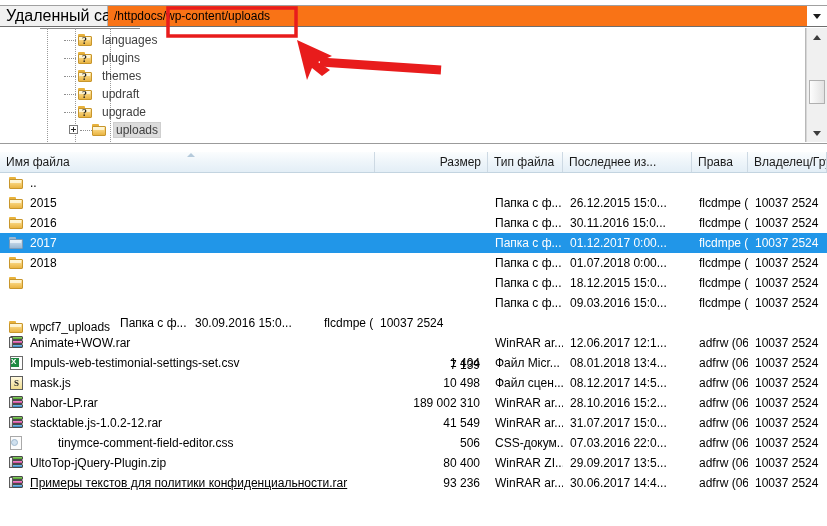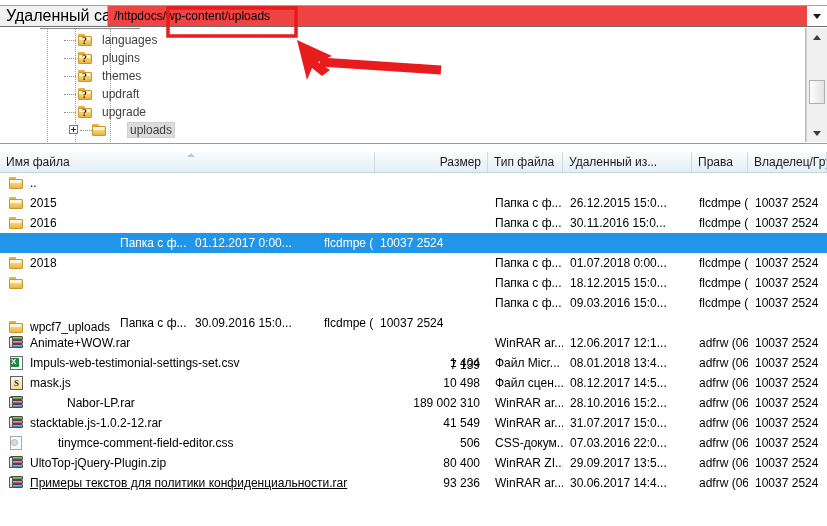--- a/index.html
+++ b/index.html
@@ -41,21 +41,21 @@
     display: flex;
     align-items: center;
     padding-left: 6px;
     box-sizing: border-box;
     font-size: 16px;
     color: #000;
     white-space: nowrap;
   }
   .pathbar-input {
     flex: 1;
-    background: #ef4444;
+    background: #f97316;
     display: flex;
     align-items: center;
     padding-left: 6px;
     box-sizing: border-box;
     font-size: 12px;
     white-space: nowrap;
     border: none;
     outline: none;
     font-family: "Liberation Sans", sans-serif;
     color: #000;
@@ -464,21 +464,21 @@
         <span class="tree-elbow" style="left:-14px; top:10px;"></span>
         <span class="ficon">
           <span class="tab"></span>
             <span class="body"></span>
             <span class="flap"></span>
           <span class="qmark">?</span>
         </span>
         <span class="tree-label">upgrade</span>
       </div>
 
-      <div class="tree-row selected" style="top:92px;left:78px;gap:14px;">
+      <div class="tree-row selected" style="top:92px;left:78px;">
         <span class="tree-plus" style="left:-9px; top:5px;"></span>
         <span class="tree-elbow" style="left:2px; top:10px;"></span>
         <span class="ficon" style="margin-left:14px;">
           <span class="tab"></span>
             <span class="body"></span>
             <span class="flap"></span>
         </span>
         <span class="tree-label">uploads</span>
       </div>
     </div>
@@ -500,21 +500,21 @@
           <span class="sortmark"></span>
           <span>Имя файла</span>
         </div>
         <div class="hcell right" style="width: 113px;">
           <span>Размер</span>
         </div>
         <div class="hcell" style="width: 75px;">
           <span>Тип файла</span>
         </div>
         <div class="hcell" style="width: 129px;">
-          <span>Удаленный из...</span>
+          <span>Последнее из...</span>
         </div>
         <div class="hcell" style="width: 56px;">
           <span>Права</span>
         </div>
         <div class="hcell" style="width: 79px;">
           <span>Владелец/Гру</span>
         </div>
       </div>
     <div class="rows" id="rws">
         <div class="row">
@@ -586,20 +586,28 @@
             <span>30.11.2016 15:0...</span>
           </div>
           <div class="cell pad" style="width: 56px;">
             <span>flcdmpe (0...</span>
           </div>
           <div class="cell pad" style="width: 79px;">
             <span>10037 2524</span>
           </div>
         </div>
         <div class="row sel">
+          <div class="cell name" style="width: 375px;">
+            <span class="ficon blue">
+              <span class="tab"></span>
+              <span class="body"></span>
+              <span class="flap"></span>
+            </span>
+            <span class="name-text">2017</span>
+          </div>
           <div class="cell right" style="width: 113px;">
             <span></span>
           </div>
           <div class="cell pad" style="width: 75px;">
             <span>Папка с ф...</span>
           </div>
           <div class="cell pad" style="width: 129px;">
             <span>01.12.2017 0:00...</span>
           </div>
           <div class="cell pad" style="width: 56px;">
@@ -769,21 +777,21 @@
             <span>08.12.2017 14:5...</span>
           </div>
           <div class="cell pad" style="width: 56px;">
             <span>adfrw (0644)</span>
           </div>
           <div class="cell pad" style="width: 79px;">
             <span>10037 2524</span>
           </div>
         </div>
         <div class="row">
-          <div class="cell name" style="width: 375px; gap: 37px;">
+          <div class="cell name" style="width: 375px;">
             <span class="ticon rar">
               <span class="b1"></span>
               <span class="b2"></span>
               <span class="b3"></span>
               <span class="sp"></span>
             </span>
             <span class="name-text">Nabor-LP.rar</span>
           </div>
           <div class="cell right" style="width: 113px;">
             <span>189 002 310</span>

